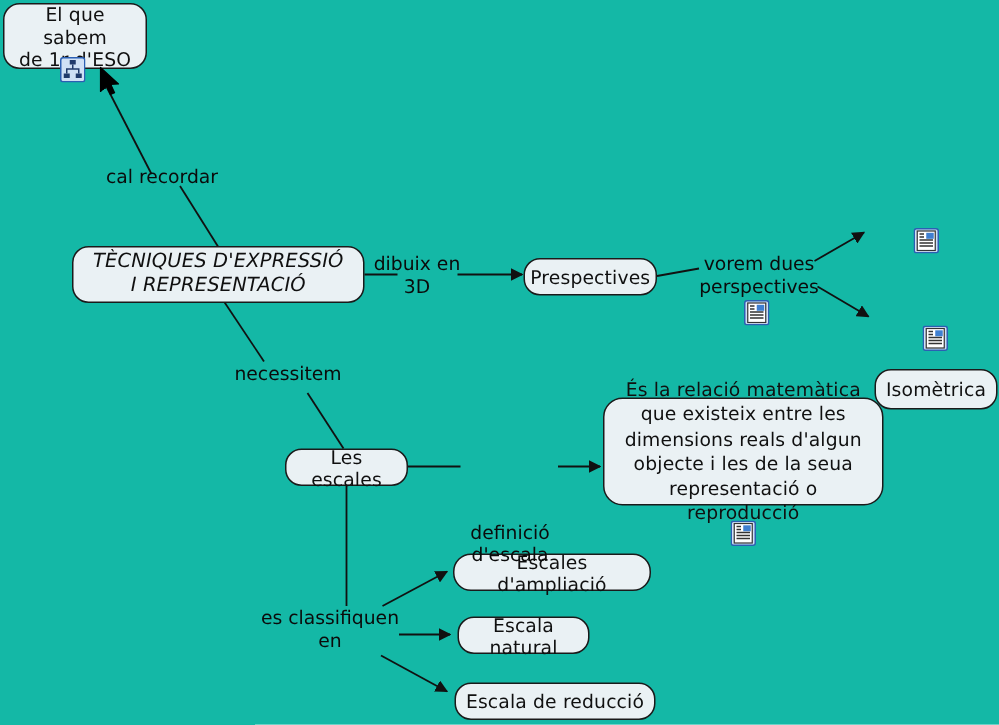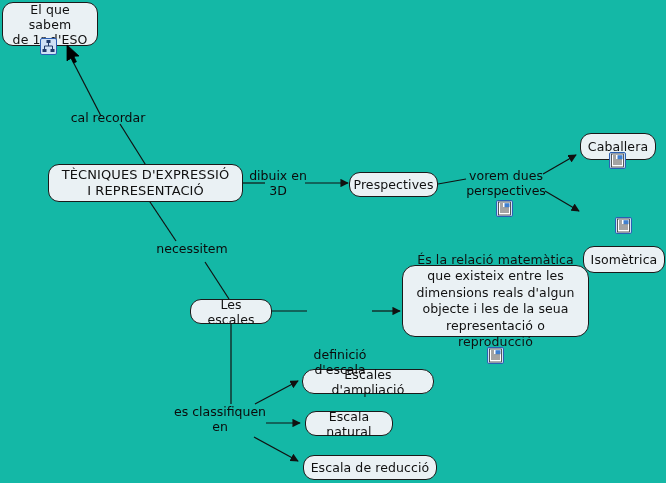--- a/index.html
+++ b/index.html
@@ -122,31 +122,28 @@
     <svg width="17" height="17" viewBox="0 0 17 17" xmlns="http://www.w3.org/2000/svg">
       <rect x="0.5" y="0.5" width="16" height="16" rx="1.5" fill="#cfe0f5" stroke="#2b5fb3"></rect>
       <rect x="6.5" y="2" width="4" height="3" fill="#203a6b"></rect>
       <rect x="2.5" y="11" width="4" height="3" fill="#203a6b"></rect>
       <rect x="10.5" y="11" width="4" height="3" fill="#203a6b"></rect>
       <path d="M8.5 5 V8 M4.5 11 V8 H12.5 V11" stroke="#203a6b" stroke-width="1" fill="none"></path>
     </svg>
   </span>
 
   <div class="node big" style="left:48px; top:164px; width:195px; height:38px;">
-    <span style="white-space:pre-line;">TÈCNIQUES D'EXPRESSIÓ
+    <span style="white-space:pre-line;font-style:italic;">TÈCNIQUES D'EXPRESSIÓ
 I REPRESENTACIÓ</span>
   </div>
 
   <div class="node" style="left:349px; top:172px; width:89px; height:25px;justify-content:center;">
     <span>Prespectives</span>
   </div>
 
-  <div class="node" style="left:580px; top:133px; width:76px; height:27px;">
-    <span>Caballera</span>
-  </div>
   <span class="icon-badge" style="left:609px; top:152px;">
     <svg width="17" height="17" viewBox="0 0 17 17" xmlns="http://www.w3.org/2000/svg">
       <rect x="0.5" y="0.5" width="16" height="16" rx="1.5" fill="#cfe0f5" stroke="#2b5fb3"></rect>
       <rect x="2.5" y="2" width="12" height="13" fill="#ffffff" stroke="#333333" stroke-width="0.8"></rect>
       <rect x="8.5" y="3.2" width="5" height="4" fill="#3f7fd0"></rect>
       <path d="M4 4 h3 M4 6 h3 M4 8 h9 M4 10 h9 M4 12 h9" stroke="#333333" stroke-width="0.9"></path>
     </svg>
   </span>
 
   <div class="node" style="left:583px; top:198px; width:82px; height:27px;margin-top:48px;">

